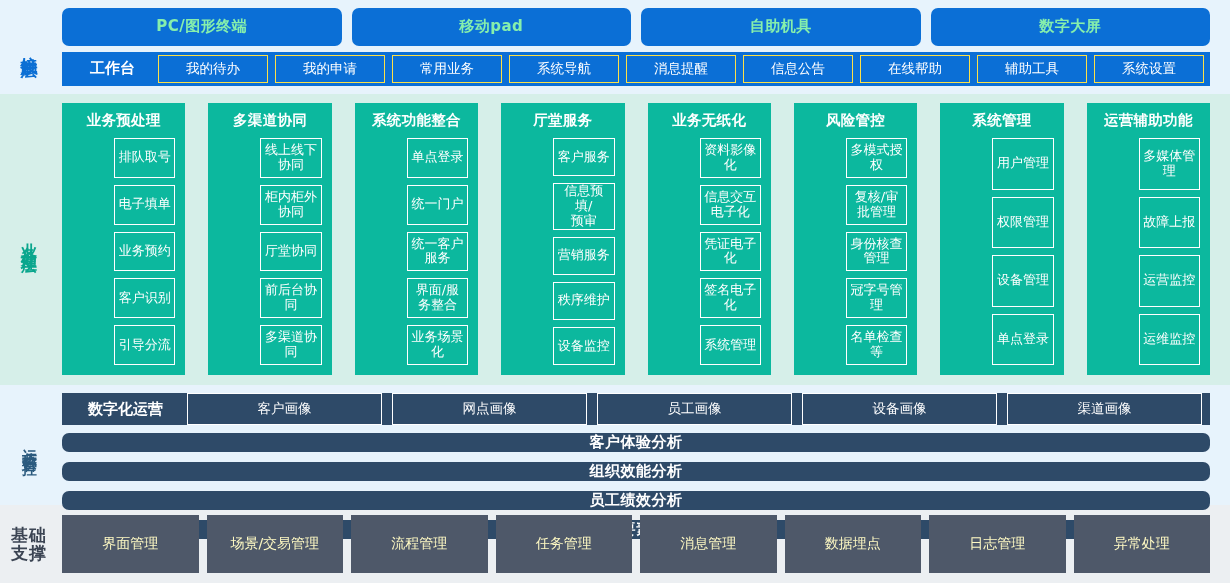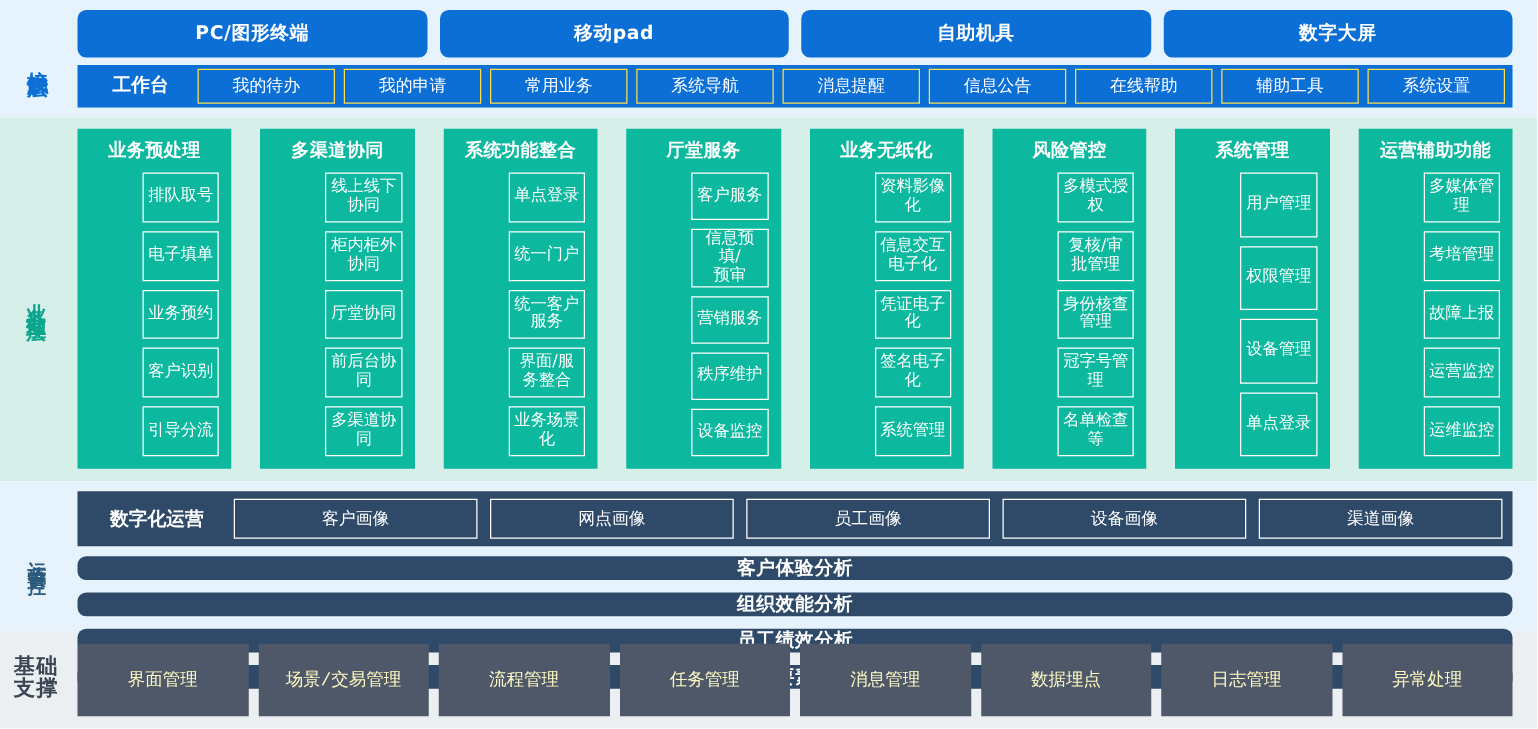--- a/index.html
+++ b/index.html
@@ -63,21 +63,21 @@
   }
   .channel-row {
     display: flex;
     gap: 10px;
     height: 40px;
   }
   .channel-btn {
     flex: 1 1 0;
     background: #0b6fd6;
     border-radius: 7px;
-    color: #ffffff;
+    color: #86efac;
     font-weight: bold;
     font-size: 15px;
     display: flex;
     align-items: center;
     justify-content: center;
     letter-spacing: 0.5px;
   }
   .workbench-bar {
     height: 36px;
     background: #0b6fd6;
@@ -165,21 +165,21 @@
     background: #e7f3fc;
     height: 120px;
   }
   #layer-ops .band-label { color: #2b5a7e; }
   #layer-ops .band-label .vlabel { font-size: 15px; letter-spacing: 4px; }
   #layer-ops .band-body {
     padding: 8px 20px 8px 4px;
     gap: 8px;
   }
   .ops-row1 {
-    height: 44px;
+    height: 32px;
     background: #2e4a68;
     display: flex;
     align-items: center;
     padding: 0 8px;
     gap: 10px;
   }
   .ops-row1-title {
     color: #ffffff;
     font-weight: bold;
     font-size: 15px;
@@ -213,21 +213,20 @@
     display: flex;
     align-items: center;
     justify-content: center;
     letter-spacing: 0.5px;
   }
 
   
   #layer-foundation {
     background: #eceff2;
     height: 78px;
-    font-family: Liberation Mono, monospace;
   }
   #layer-foundation .band-label {
     color: #3b4453;
     font-size: 17px;
     line-height: 1.08;
     text-align: center;
     letter-spacing: 1px;
   }
   #layer-foundation .band-body {
     padding: 10px 20px 10px 4px;
@@ -363,21 +362,20 @@
             <div class="col-item">权限管理</div>
             <div class="col-item">设备管理</div>
             <div class="col-item">单点登录</div>
           </div>
         </div>
 
         <div class="col">
           <div class="col-title">运营辅助功能</div>
           <div class="col-items">
             <div class="col-item">多媒体管理</div>
-            <div class="col-item">考培管理</div>
             <div class="col-item">故障上报</div>
             <div class="col-item">运营监控</div>
             <div class="col-item">运维监控</div>
           </div>
         </div>
 
       </div>
     </div>
   </section>
 

